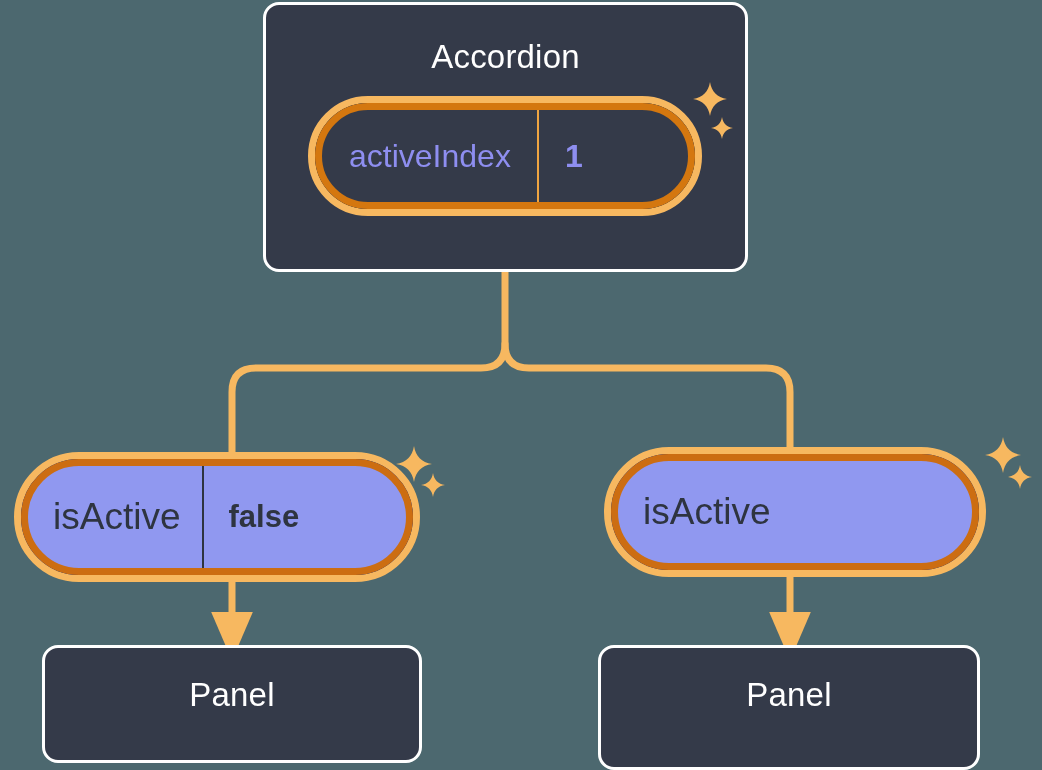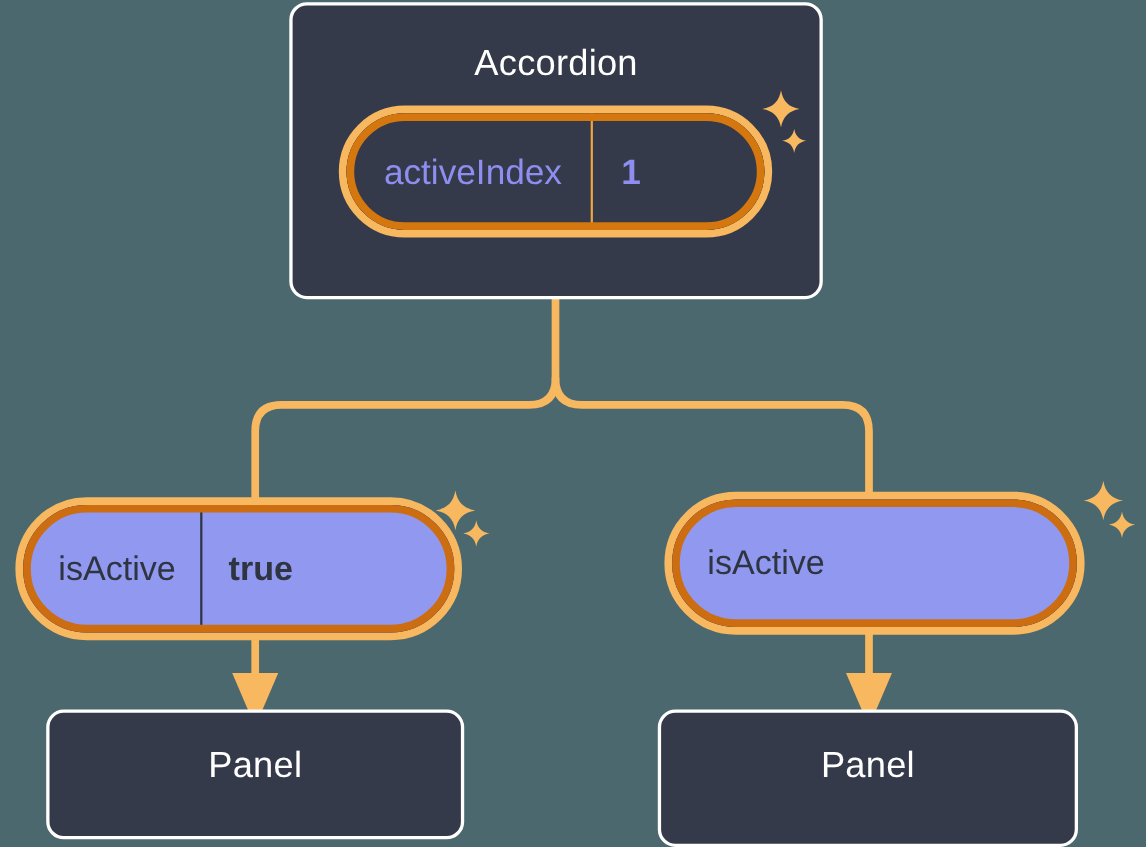--- a/index.html
+++ b/index.html
@@ -111,21 +111,21 @@
     background: #9098f0;
   }
   .pill.purple .pill-inner {
     background: #9098f0;
     border: 2px solid #2e3440;
     border-radius: 999px;
     box-sizing: border-box;
   }
   .pill.purple .pill-key {
     color: #2e3440;
-    font-size: 31px;
+    font-size: 37px;
     padding: 0 22px 0 30px;
   }
   .pill.purple .pill-val {
     color: #2e3440;
     font-size: 31px;
     font-weight: 700;
     padding: 0 30px 0 24px;
     border-left: 2px solid #2e3440;
   }
 
@@ -180,21 +180,21 @@
   </div>
   <div class="sparkle" style="left:711px; top:117px;">
     <svg width="22" height="22" viewBox="0 0 34 34">
       <path d="M17 0 C18.6 9.9 24.1 15.4 34 17 C24.1 18.6 18.6 24.1 17 34 C15.4 24.1 9.9 18.6 0 17 C9.9 15.4 15.4 9.9 17 0 Z" fill="#f7b860"></path>
     </svg>
   </div>
 
   <div id="pill-is-active-left" class="pill purple">
     <div class="pill-inner">
       <div class="pill-key">isActive</div>
-      <div class="pill-val">true</div>
+      <div class="pill-val">false</div>
     </div>
   </div>
 
   <div class="sparkle" style="left:396px; top:446px;">
     <svg width="36" height="36" viewBox="0 0 34 34">
       <path d="M17 0 C18.6 9.9 24.1 15.4 34 17 C24.1 18.6 18.6 24.1 17 34 C15.4 24.1 9.9 18.6 0 17 C9.9 15.4 15.4 9.9 17 0 Z" fill="#f7b860"></path>
     </svg>
   </div>
   <div class="sparkle" style="left:421px; top:473px;">
     <svg width="24" height="24" viewBox="0 0 34 34">

